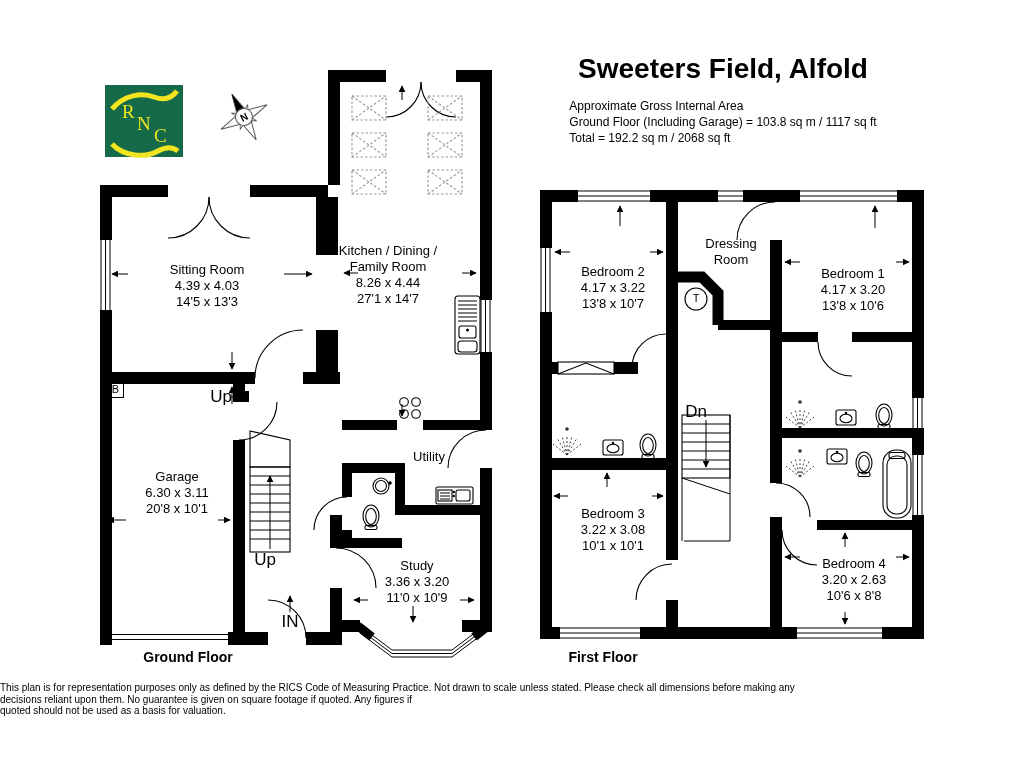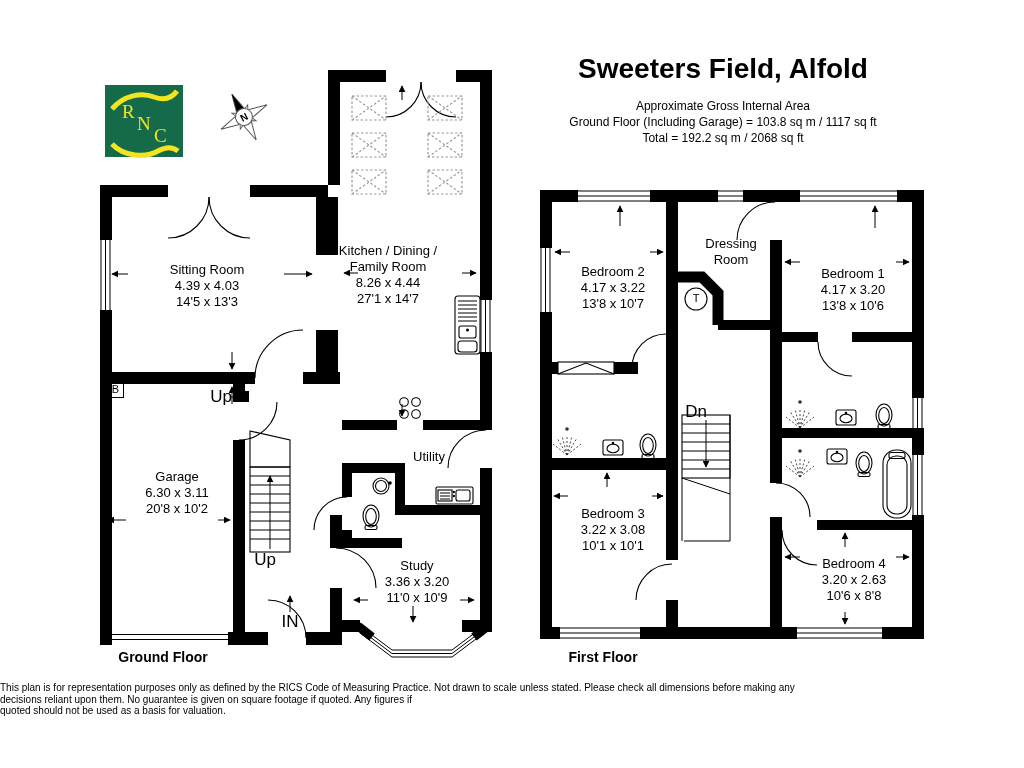--- a/index.html
+++ b/index.html
@@ -13,21 +13,21 @@
   .dim{stroke:#000;stroke-width:1;fill:none;marker-end:url(#ah)}
   .sky{fill:none;stroke:#9a9a9a;stroke-width:1.2;stroke-dasharray:2.5 2}
   .spray{stroke:#333;stroke-width:0.9;stroke-dasharray:2 2;fill:none}
   .room-label{position:absolute;transform:translateX(-50%);text-align:center;
       font-size:13px;line-height:16px;white-space:pre-line}
   .marker-label{position:absolute;transform:translateX(-50%);font-size:17px;line-height:16px}
   .floor-label{position:absolute;transform:translateX(-50%);font-size:14px;font-weight:bold}
   .tb-title{position:absolute;left:723px;top:53px;transform:translateX(-50%);
       font-size:28px;font-weight:bold;white-space:nowrap}
   .tb-lines{position:absolute;left:723px;top:98px;transform:translateX(-50%);
-      font-size:12px;line-height:16px;text-align:center;white-space:nowrap}
+      font-size:12px;line-height:16px;text-align:left;white-space:nowrap}
   .footer{position:absolute;left:0;right:0;top:682px;text-align:left;
       font-size:10px;line-height:11.5px}
   .b-box{position:absolute;left:107px;top:380px;width:17px;height:18px;border:1.5px solid #000;
       font-size:11px;display:flex;align-items:center;justify-content:center;box-sizing:border-box}
   .t-label{position:absolute;left:696px;top:292px;transform:translateX(-50%);font-size:11px}
 </style>
 </head>
 <body>
 
 <svg id="svgplan" width="1024" height="768" viewBox="0 0 1024 768">
@@ -307,21 +307,21 @@
 
 <div class="room-label" style="left:207px;top:262px">Sitting Room
 4.39 x 4.03
 14'5 x 13'3</div>
 <div class="room-label" style="left:388px;top:243px">Kitchen / Dining /
 Family Room
 8.26 x 4.44
 27'1 x 14'7</div>
 <div class="room-label" style="left:177px;top:469px">Garage
 6.30 x 3.11
-20'8 x 10'2</div>
+20'8 x 10'1</div>
 <div class="room-label" style="left:429px;top:449px">Utility</div>
 <div class="room-label" style="left:417px;top:558px">Study
 3.36 x 3.20
 11'0 x 10'9</div>
 <div class="marker-label" style="left:265px;top:552px">Up</div>
 <div class="marker-label" style="left:221px;top:389px">Up</div>
 <div class="marker-label" style="left:290px;top:614px">IN</div>
 <div class="b-box">
     <span>B</span>
   </div>
@@ -336,20 +336,20 @@
 13'8 x 10'6</div>
 <div class="room-label" style="left:613px;top:506px">Bedroom 3
 3.22 x 3.08
 10'1 x 10'1</div>
 <div class="room-label" style="left:854px;top:556px">Bedroom 4
 3.20 x 2.63
 10'6 x 8'8</div>
 <div class="marker-label" style="left:696px;top:404px">Dn</div>
 <div class="t-label">T</div>
 
-<div class="floor-label" style="left:163px;top:649px">Ground Floor</div>
+<div class="floor-label" style="left:188px;top:649px">Ground Floor</div>
 <div class="floor-label" style="left:603px;top:649px">First Floor</div>
 
 <div class="footer">
   <div>This plan is for representation purposes only as defined by the RICS Code of Measuring Practice. Not drawn to scale unless stated. Please check all dimensions before making any</div>
   <div>decisions reliant upon them. No guarantee is given on square footage if quoted. Any figures if</div>
   <div>quoted should not be used as a basis for valuation.</div>
 </div>
 
 </body></html>

